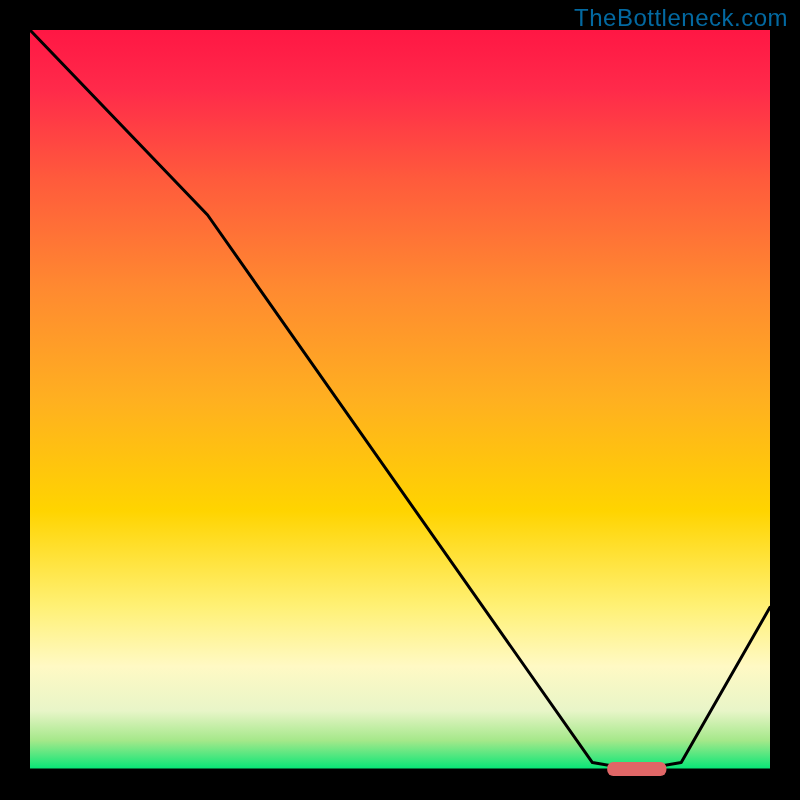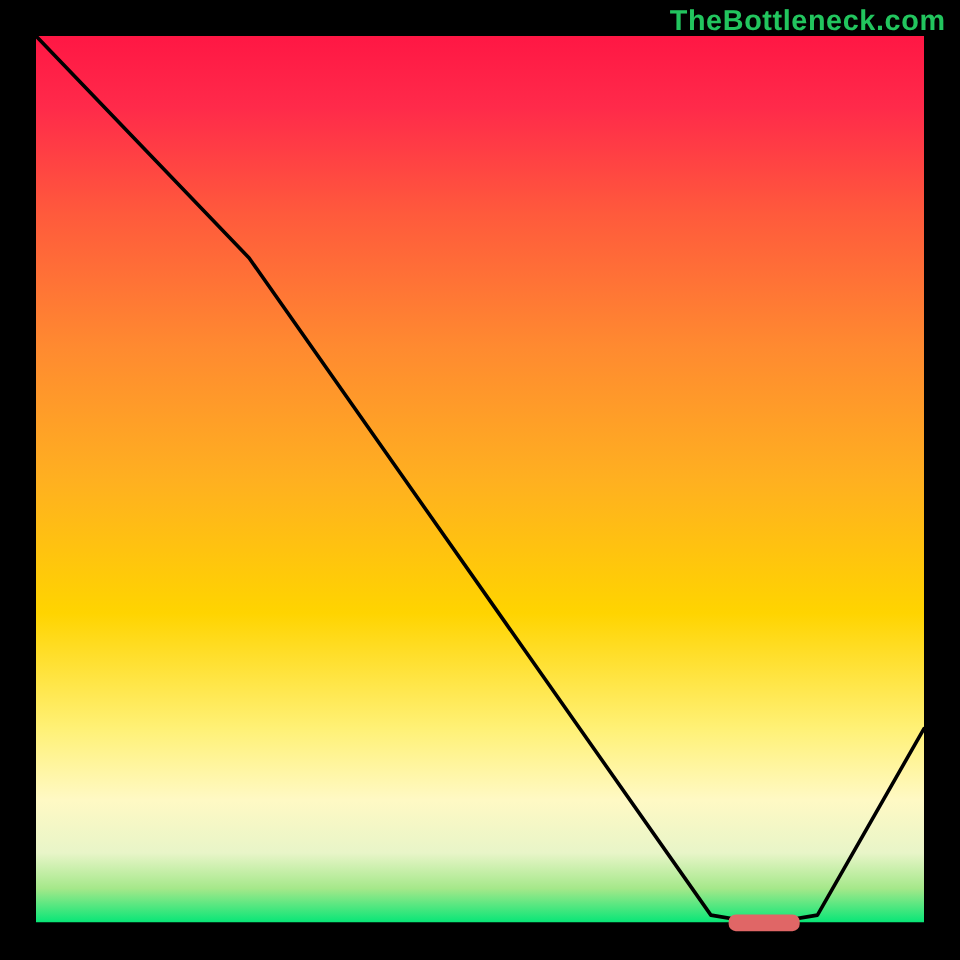--- a/index.html
+++ b/index.html
@@ -13,23 +13,23 @@
   }
   .container {
     position: relative;
     width: 800px;
     height: 800px;
   }
   .watermark {
     position: absolute;
     top: 4px;
     right: 12px;
-    color: #22c55e;
+    color: #0369a1;
     font-size: 24px;
-    font-weight: 700;
+    font-weight: 400;
     letter-spacing: 0.5px;
     z-index: 10;
   }
   svg {
     display: block;
   }
 </style>
 </head>
 <body>
 

